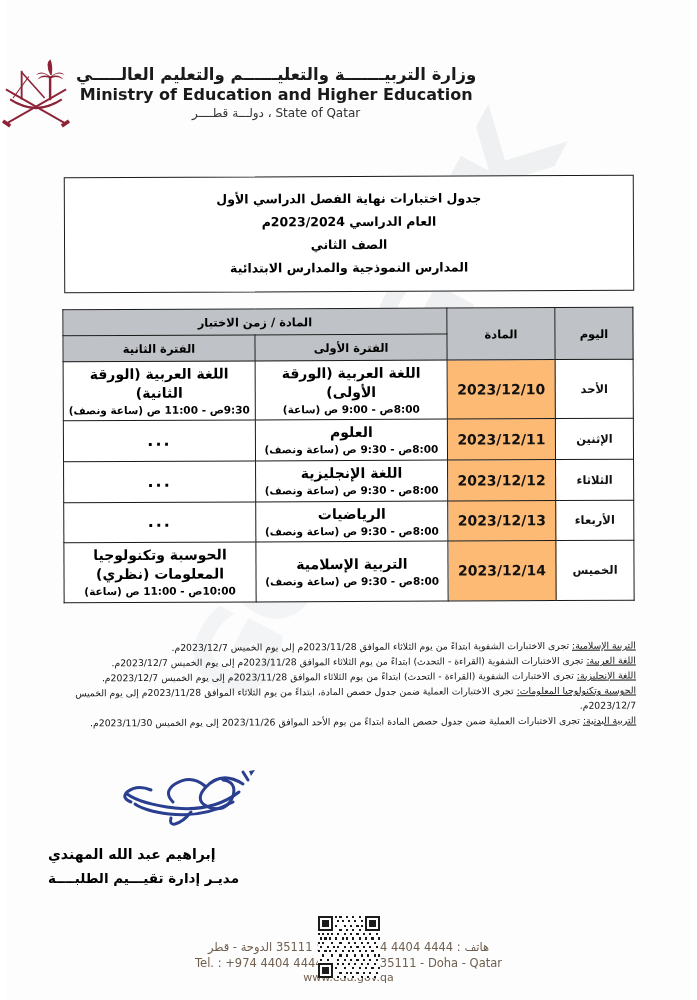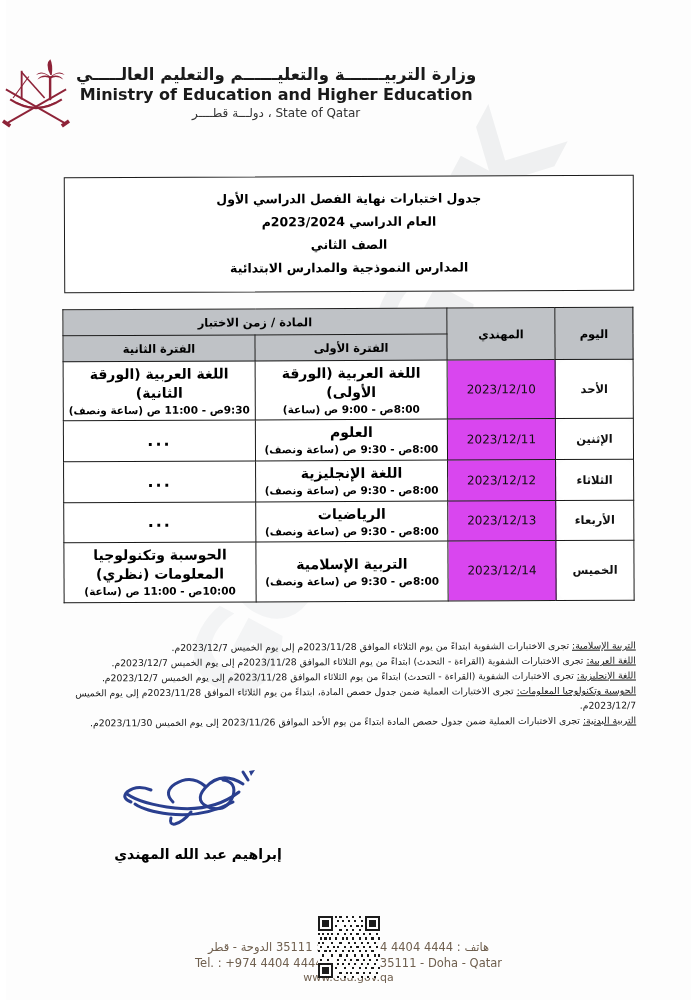--- a/index.html
+++ b/index.html
@@ -158,24 +158,24 @@
   .col-p1    { width: 192px; }
   .col-p2    { width: 192px; }
 
   td.day-cell {
     font-size: 11.5px;
     font-weight: bold;
     background: #fff;
     border-radius: 13px;
   }
   td.date-cell {
-    font-size: 12px;
-    font-weight: normal;
+    font-size: 14px;
+    font-weight: bold;
     direction: ltr;
-    background: #d946ef;
+    background: #fdba74;
   }
   td.sub-cell {
     background: #fff;
     padding: 5px 4px;
   }
   .sub-name {
     font-size: 14px;
     font-weight: bold;
     color: #000;
     line-height: 1.35;
@@ -219,21 +219,21 @@
     font-weight: normal;
     text-decoration: underline;
   }
 
   
   .sig-block {
     position: absolute;
     top: 768px;
     left: 48px;
     width: 300px;
-    text-align: center;
+    text-align: left;
   }
   .sig-svg { display:block; margin: 0 auto; }
   .sig-name {
     margin-top: 8px;
     font-size: 14px;
     font-weight: bold;
     direction: rtl;
     color: #000;
   }
   .sig-title {
@@ -341,21 +341,21 @@
     <table class="sched">
       <colgroup>
         <col class="col-day">
           <col class="col-date">
           <col class="col-p1">
           <col class="col-p2">
       </colgroup>
       <thead>
         <tr>
           <th rowspan="2">اليوم</th>
-          <th rowspan="2">المهندي</th>
+          <th rowspan="2">المادة</th>
           <th colspan="2">المادة / زمن الاختبار</th>
         </tr>
         <tr>
           <th>الفترة الأولى</th>
           <th>الفترة الثانية</th>
         </tr>
       </thead>
       <tbody>
         <tr>
           <td class="day-cell">الأحد</td>
@@ -433,20 +433,21 @@
         <path d="M112 18 Q98 6 82 16 Q70 24 80 34"></path>
         <path d="M155 12 L150 4"></path>
         <path d="M146 24 Q120 44 82 40 Q48 36 34 26"></path>
         <path d="M140 34 Q110 50 76 46 Q52 43 42 36"></path>
         <path d="M98 44 Q90 54 82 56 Q76 57 78 50"></path>
         <path d="M58 22 Q44 16 34 24 Q28 30 38 34"></path>
       </g>
       <path d="M158 8 L162 2 L156 3 Z" fill="#2a3f8f"></path>
     </svg>
     <div class="sig-name">إبراهيم عبد الله المهندي</div>
+    <div class="sig-title">مديـر إدارة تقيـــيم الطلبــــة</div>
   </div>
 
   <div class="footer">
     <div class="foot-ar">هاتف : 4444 4404 974+   ص.ب : 35111  الدوحة - قطر</div>
     <div class="foot-en">Tel. : +974 4404 4444   P.O.Box : 35111  - Doha - Qatar</div>
     <div class="foot-web">www.edu.gov.qa</div>
     <svg class="qr" viewBox="0 0 29 29" shape-rendering="crispEdges" aria-hidden="true">
       <rect width="29" height="29" fill="#fff"></rect>
       <g fill="#111">
         <path d="M0 0h7v7H0z"></path>

